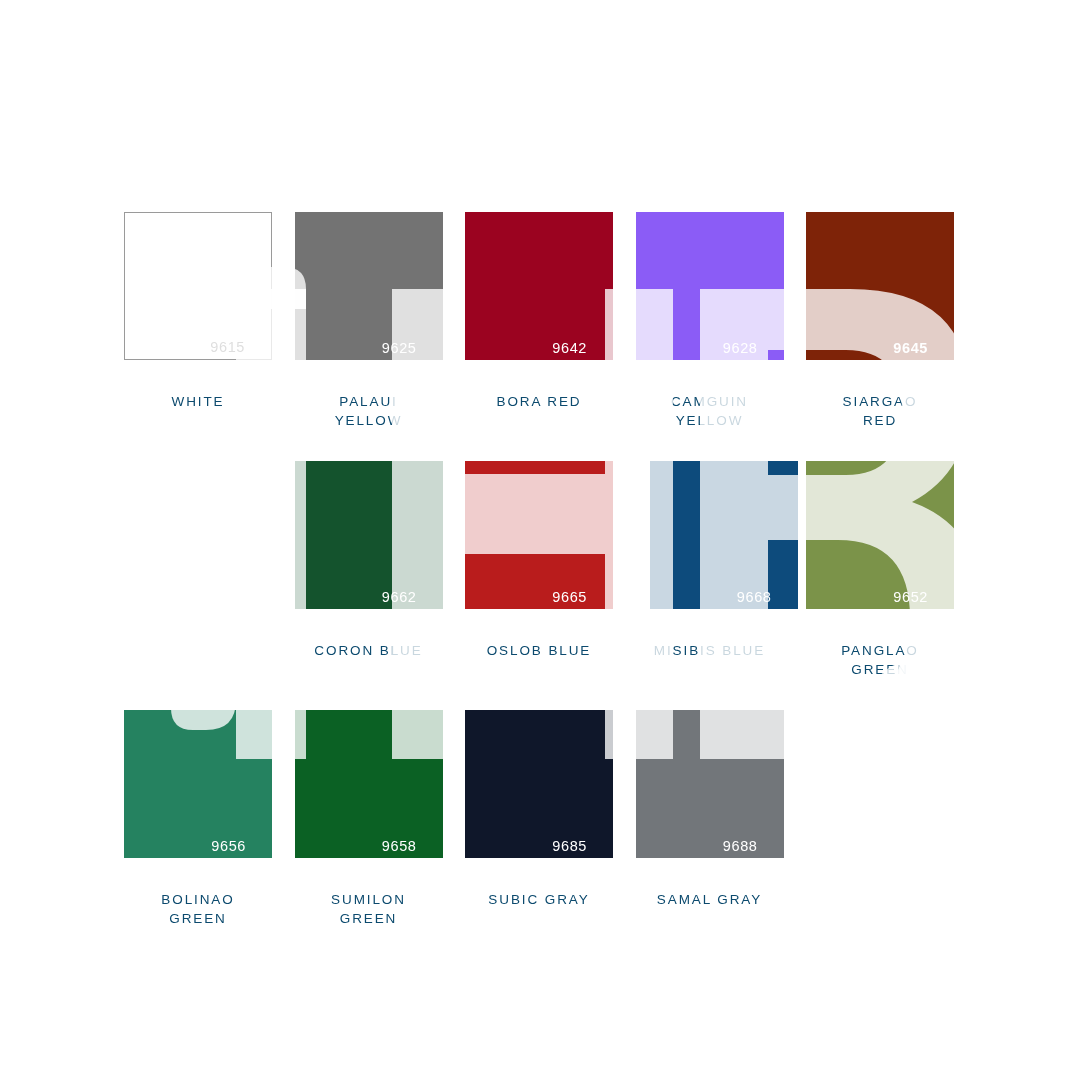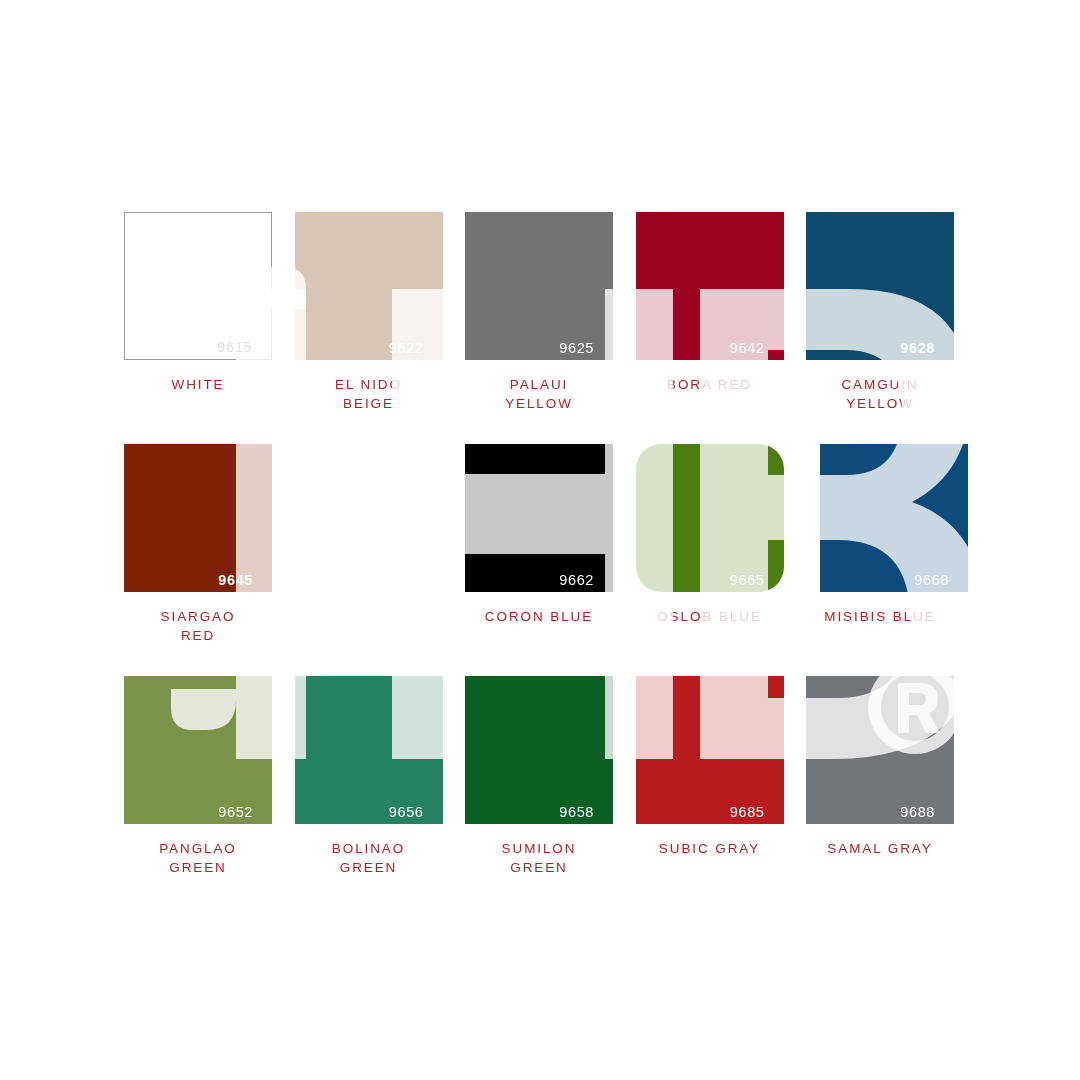--- a/index.html
+++ b/index.html
@@ -55,99 +55,92 @@
     height: 148px;
     box-sizing: border-box;
   }
 
   .chip.outlined {
     border: 1px solid #9a9a9a;
   }
 
   .code {
     position: absolute;
-    right: 19px;
+    right: 26px;
     bottom: 5px;
     font-size: 14.5px;
     letter-spacing: 0.6px;
     line-height: 1;
     font-family: "Liberation Sans", sans-serif;
   }
 
   .code.light { color: #ffffff; }
   .code.dark  { color: #6a6a6a; }
 
   .name {
-    margin-top: 16px;
+    margin-top: 33px;
     text-align: center;
     font-size: 13.5px;
     letter-spacing: 1.9px;
     line-height: 18.5px;
-    color: #b91c1c;
+    color: #0c4a6e;
     white-space: pre-line;
     font-family: "Liberation Sans", sans-serif;
     font-weight: 400;
   }
 </style>
 </head>
 <body>
 
 <div id="stage">
 
   <div id="grid" style="row-gap: 31px;">
       <div class="cell">
         <div class="chip outlined" style="background: rgb(255, 255, 255);">
           <span class="code dark">9615</span>
         </div>
         <div class="name">WHITE</div>
       </div>
       <div class="cell">
-        <div class="chip" style="background: rgb(215, 198, 182);">
-          <span class="code light">9622</span>
-        </div>
-        <div class="name">EL NIDO
-BEIGE</div>
-      </div>
-      <div class="cell">
         <div class="chip" style="background: #737373;">
           <span class="code light">9625</span>
         </div>
         <div class="name">PALAUI
 YELLOW</div>
       </div>
       <div class="cell">
         <div class="chip" style="background: rgb(155, 3, 32);">
           <span class="code light">9642</span>
         </div>
         <div class="name">BORA RED</div>
       </div>
       <div class="cell">
-        <div class="chip" style="background: #0c4a6e; font-weight: bold;">
+        <div class="chip" style="background: #8b5cf6;">
           <span class="code light">9628</span>
         </div>
         <div class="name">CAMGUIN
 YELLOW</div>
       </div>
       <div class="cell">
         <div class="chip" style="background: rgb(126, 35, 8); font-weight: bold;">
           <span class="code light">9645</span>
         </div>
         <div class="name">SIARGAO
 RED</div>
       </div>
       <div class="cell">
       </div>
       <div class="cell">
-        <div class="chip" style="background: #000000;">
+        <div class="chip" style="background: #14532d;">
           <span class="code light">9662</span>
         </div>
         <div class="name">CORON BLUE</div>
       </div>
       <div class="cell">
-        <div class="chip" style="background: #4d7c0f; border-radius: 25px;">
+        <div class="chip" style="background: #b91c1c;">
           <span class="code light">9665</span>
         </div>
         <div class="name">OSLOB BLUE</div>
       </div>
       <div class="cell">
         <div class="chip" style="background: rgb(13, 75, 124); margin-left: 14px;">
           <span class="code light">9668</span>
         </div>
         <div class="name">MISIBIS BLUE</div>
       </div>
@@ -166,21 +159,21 @@
 GREEN</div>
       </div>
       <div class="cell">
         <div class="chip" style="background: rgb(11, 97, 36); padding-left: 14px;">
           <span class="code light">9658</span>
         </div>
         <div class="name">SUMILON
 GREEN</div>
       </div>
       <div class="cell">
-        <div class="chip" style="background: #b91c1c;">
+        <div class="chip" style="background: #0f172a;">
           <span class="code light">9685</span>
         </div>
         <div class="name">SUBIC GRAY</div>
       </div>
       <div class="cell">
         <div class="chip" style="background: rgb(114, 118, 122); text-align: right;">
           <span class="code light">9688</span>
         </div>
         <div class="name">SAMAL GRAY</div>
       </div>

